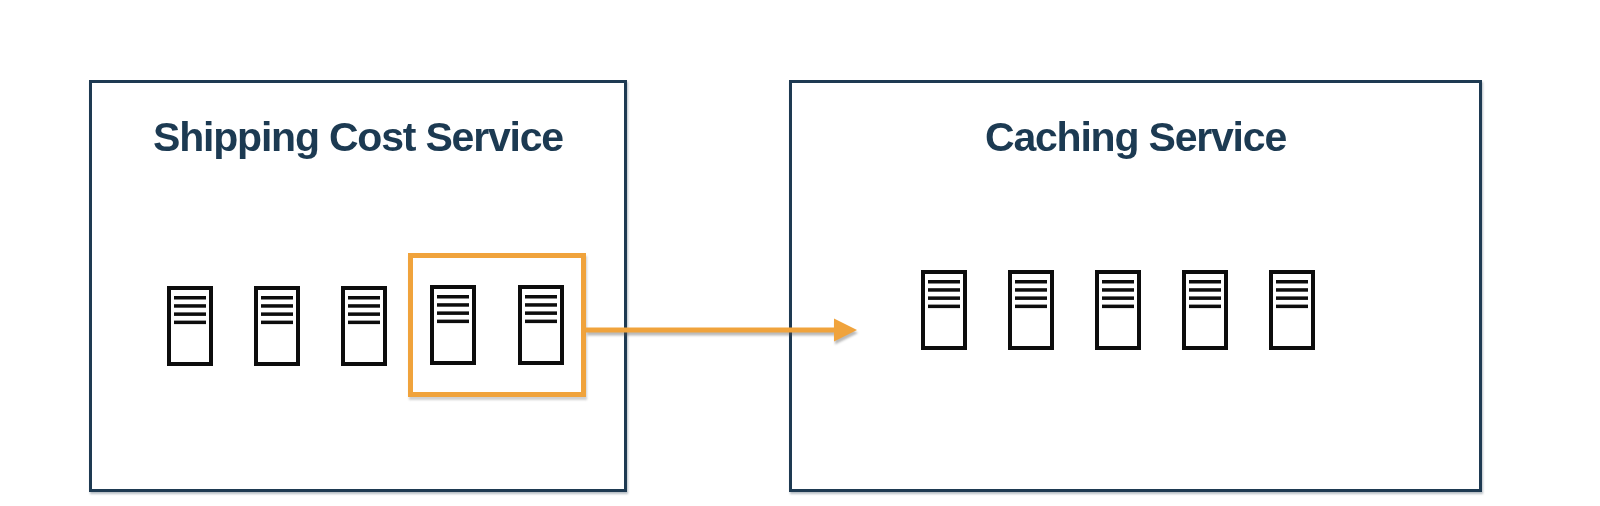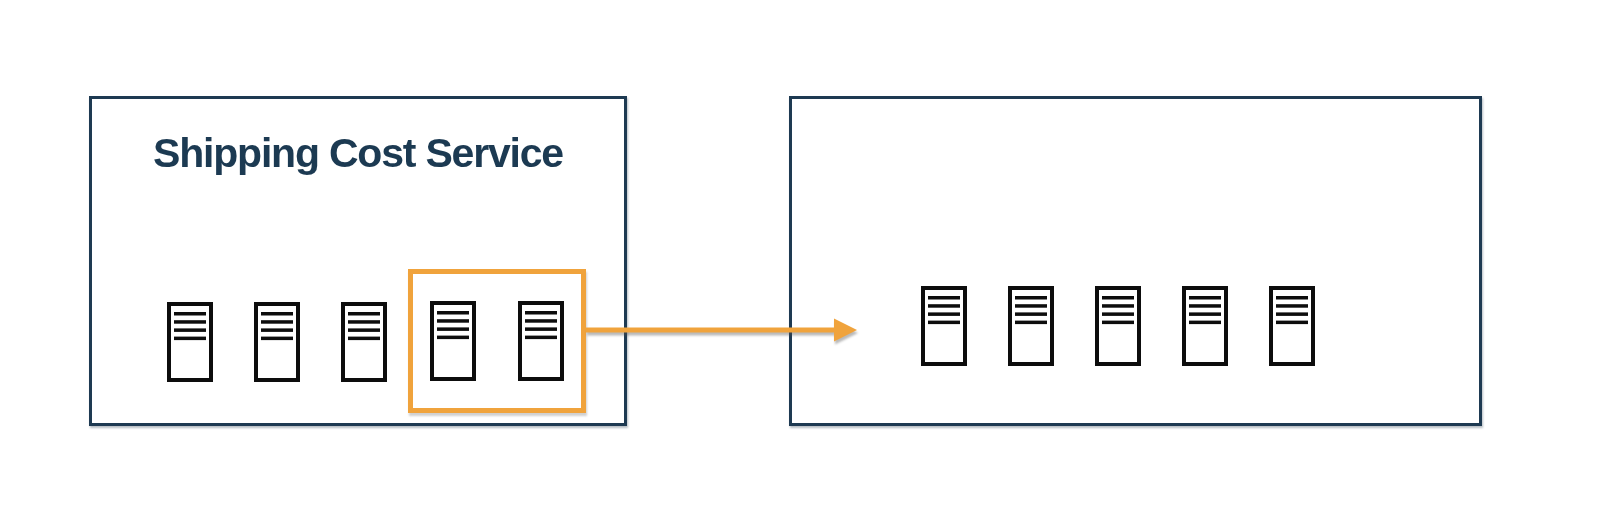--- a/index.html
+++ b/index.html
@@ -16,22 +16,22 @@
   .canvas{
     position:relative;
     width:1600px;
     height:506px;
     background:var(--bg);
     overflow:hidden;
   }
 
   .service-box{
     position:absolute;
-    top:96px;
-    height:330px;
+    top:80px;
+    height:412px;
     background:var(--bg);
     border:3px solid var(--navy);
     box-shadow:1px 2px 2px rgba(95,110,125,0.45);
   }
   .box-left{  left:89px;  width:538px; }
   .box-right{ left:789px; width:693px; }
 
   .box-title{
     position:absolute;
     left:0; right:0;
@@ -141,20 +141,21 @@
               <rect class="sbar" x="7" y="18.2" width="32" height="3.5"></rect>
               <rect class="sbar" x="7" y="26.4" width="32" height="3.5"></rect>
               <rect class="sbar" x="7" y="34.6" width="32" height="3.5"></rect>
             </svg>
           </span>
         </div>
     </div>
   </div>
 
   <div class="service-box box-right">
+    <div class="box-title">Caching Service</div>
 
     <div class="server-row row-right">
         <span class="server">
           <svg width="46" height="80" viewBox="0 0 46 80" aria-hidden="true">
             <rect class="sbody" x="2" y="2" width="42" height="76"></rect>
             <rect class="sbar" x="7" y="10" width="32" height="3.5"></rect>
             <rect class="sbar" x="7" y="18.2" width="32" height="3.5"></rect>
             <rect class="sbar" x="7" y="26.4" width="32" height="3.5"></rect>
             <rect class="sbar" x="7" y="34.6" width="32" height="3.5"></rect>
           </svg>

